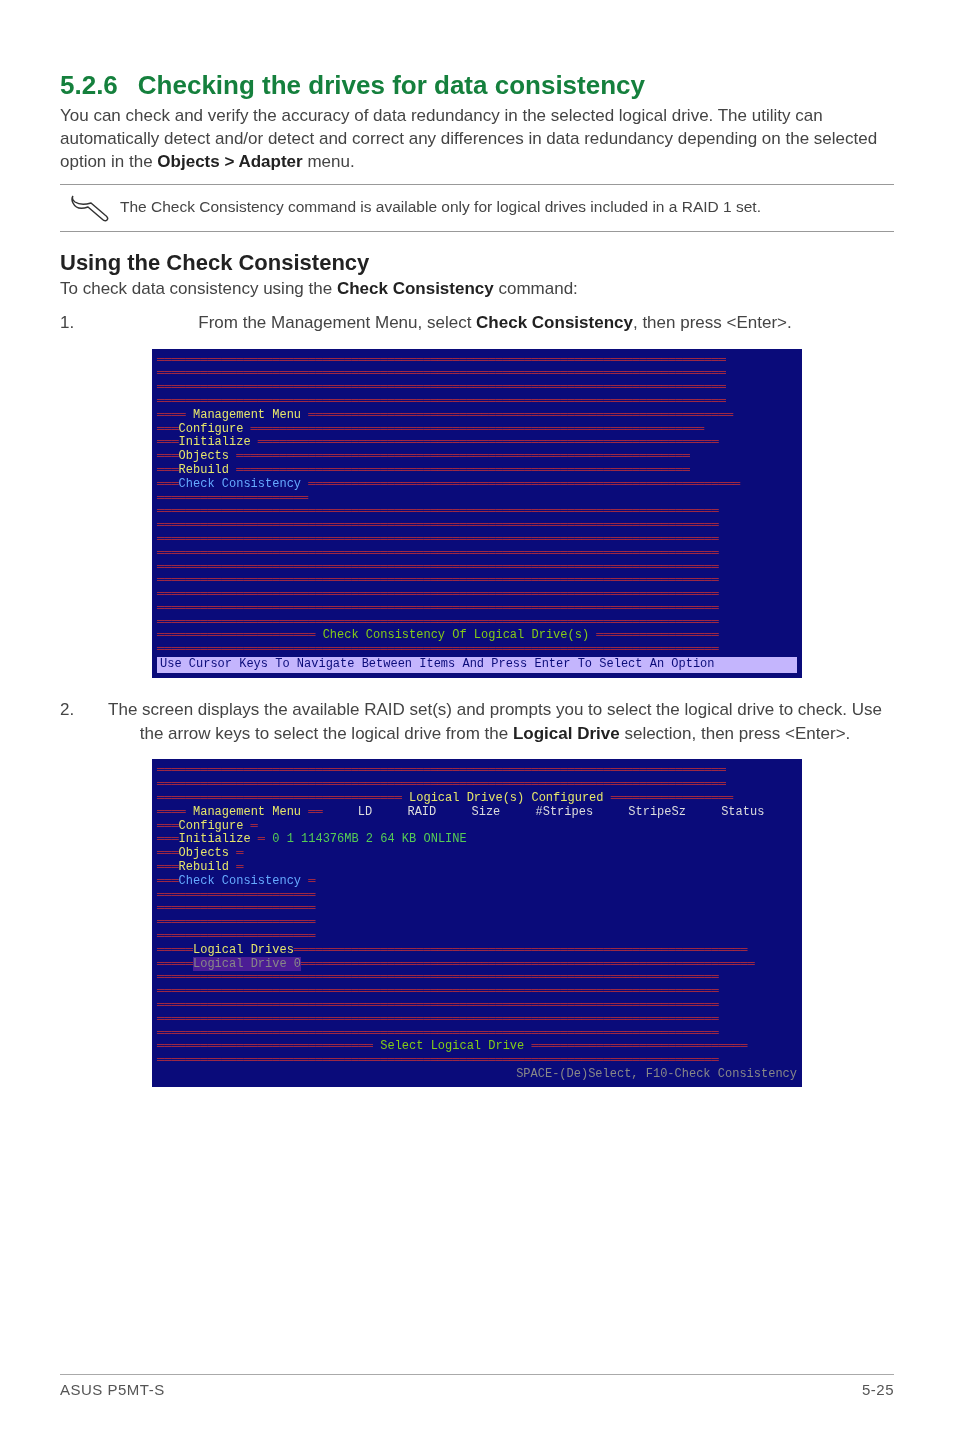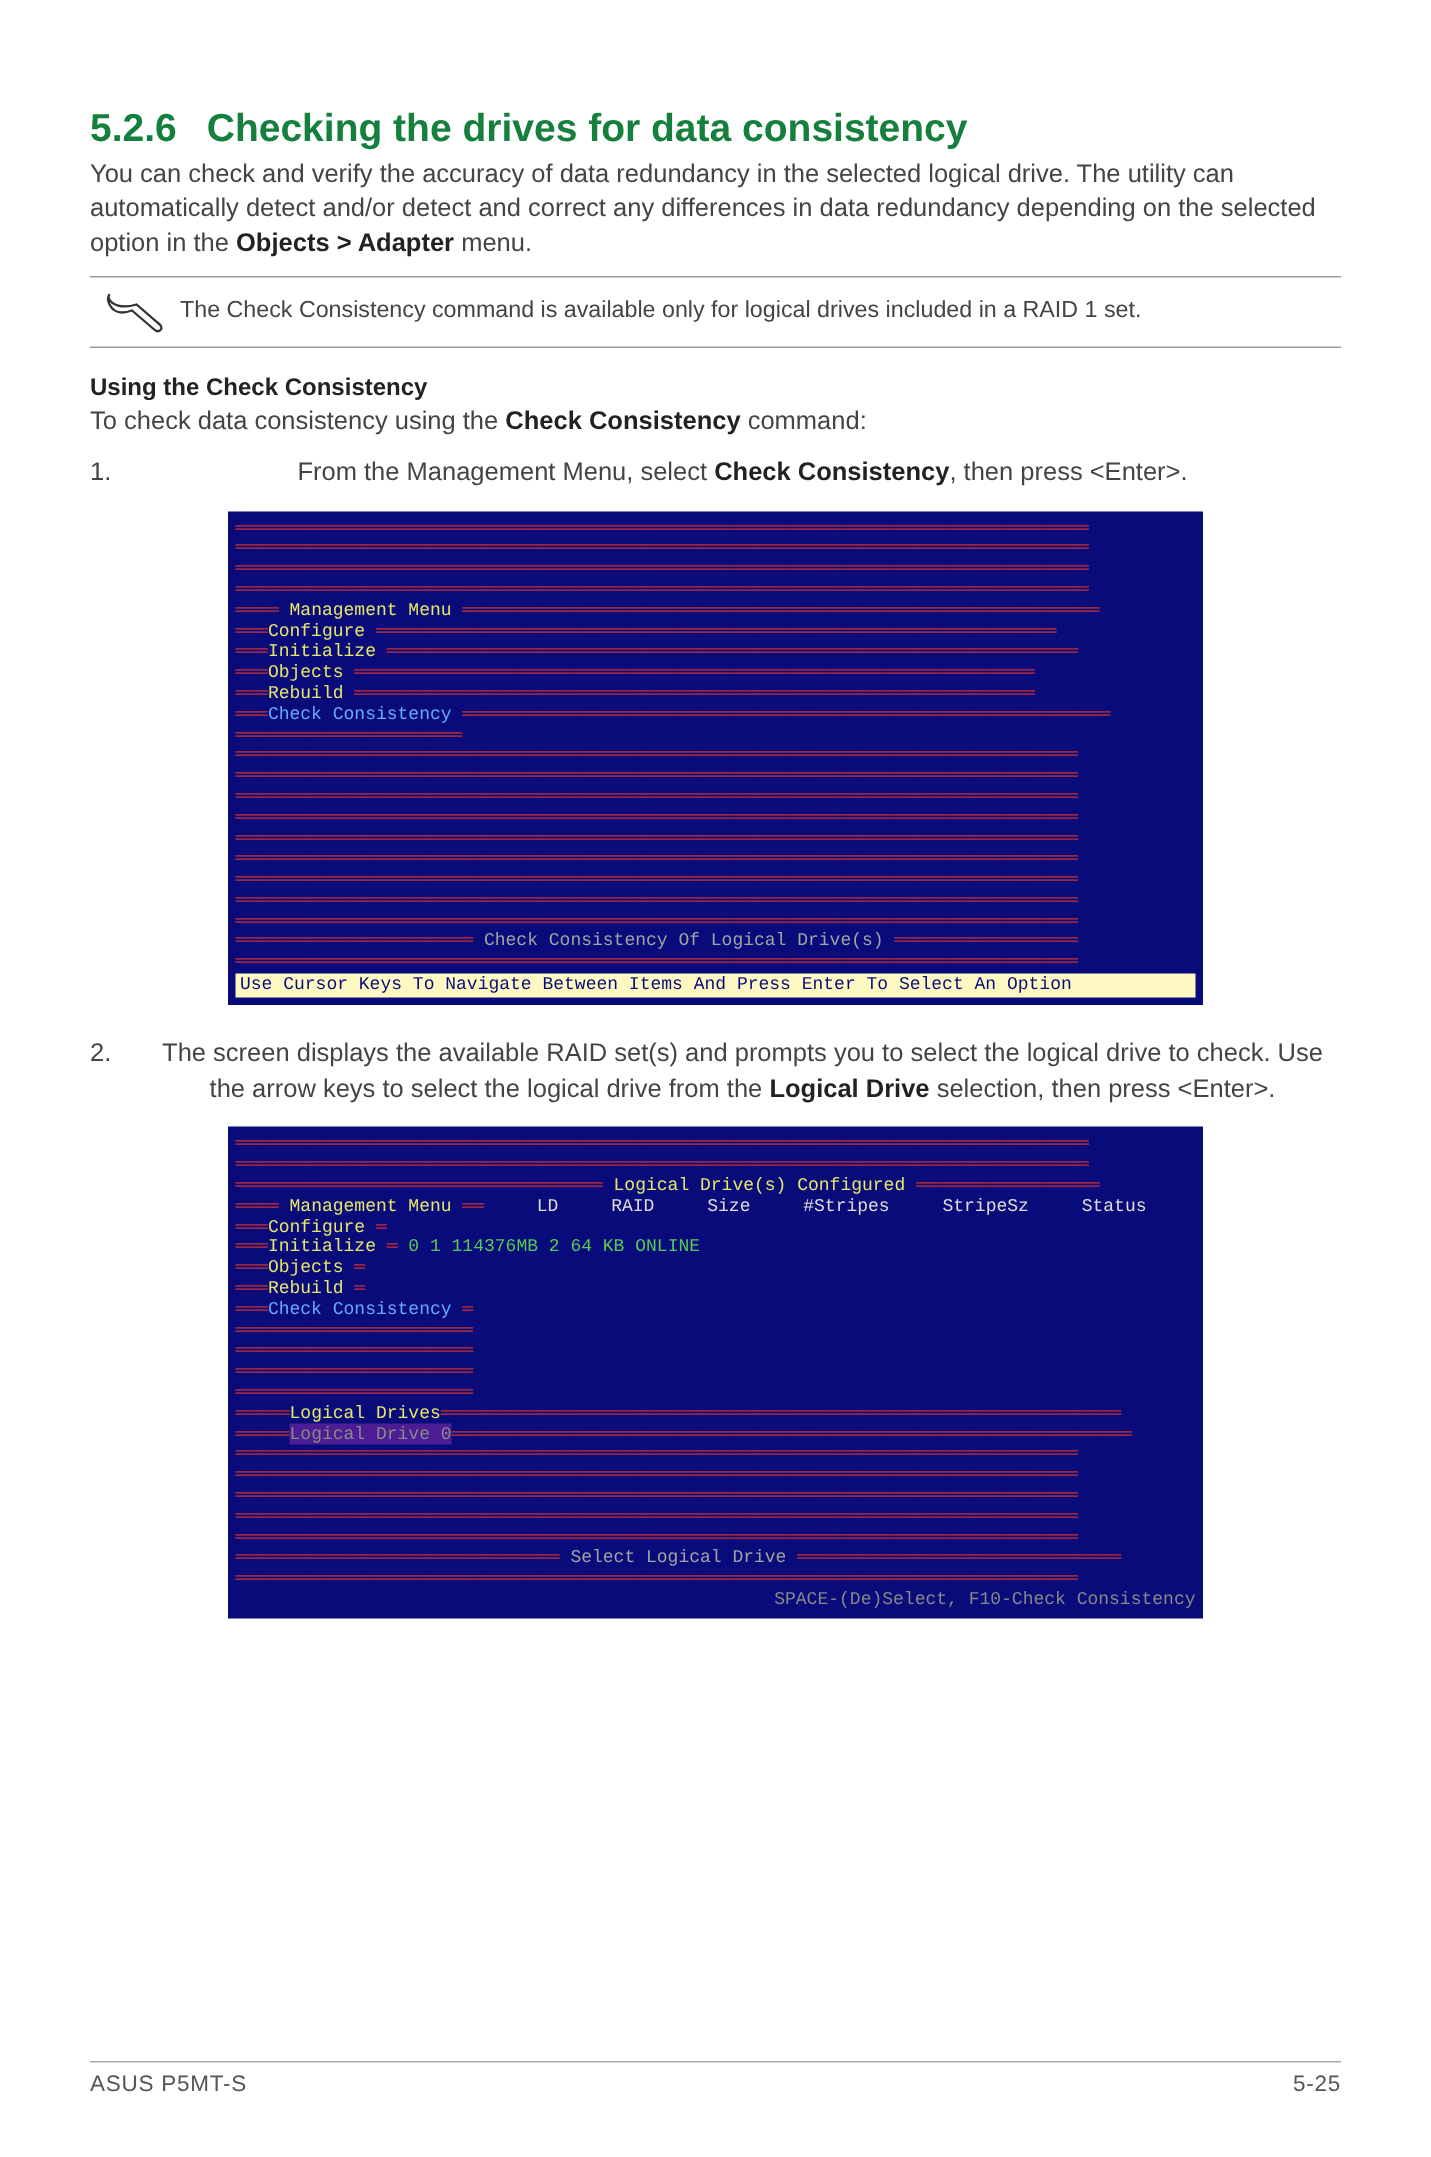--- a/index.html
+++ b/index.html
@@ -40,21 +40,21 @@
     align-items: center;
     justify-content: center;
   }
   .note-text {
     flex: 1;
     font-size: 15.5px;
     line-height: 1.35;
     color: #444;
   }
   .subheading {
-    font-size: 16px;
+    font-size: 22px;
     font-weight: bold;
     color: #222;
     margin-bottom: 2px;
   }
   .step {
     display: flex;
     font-size: 17px;
     line-height: 1.4;
     color: #444;
     margin: 10px 0 14px 0;
@@ -67,27 +67,27 @@
     background: #0a0b7a;
     padding: 5px;
     font-family: "Courier New", monospace;
     font-size: 12px;
     color: #c33;
     line-height: 1.15;
   }
   .filler { color: #c33; }
   .menu-item { color: #e6e66a; }
   .menu-sel { color: #6af; }
-  .cyan { color: #a3a3a3; }
+  .cyan { color: #84cc16; }
   .gray { color: #888; }
   .white { color: #ddd; margin-left: 28px; }
   .green { color: #5c5; }
   .hl { background: #4c1d95; }
   .term-bottom {
-    background: #fef9c3;
+    background: #c4b5fd;
     color: #0a0b7a;
     padding: 1px 3px;
   }
   .footer {
     position: absolute;
     bottom: 40px;
     left: 60px;
     right: 60px;
     border-top: 1px solid #aaa;
     padding-top: 6px;

